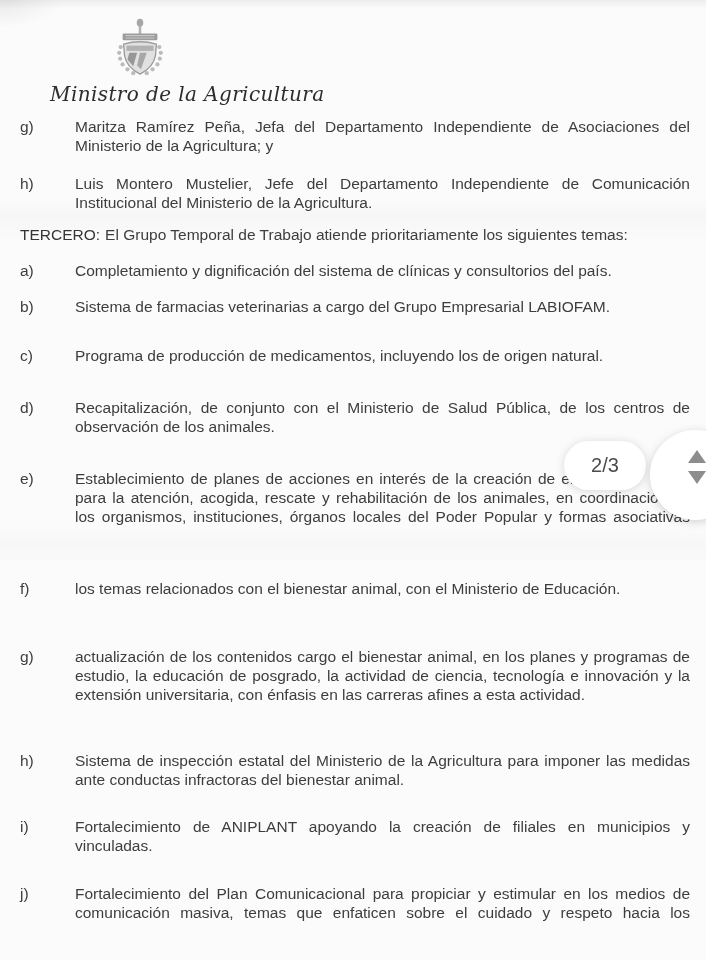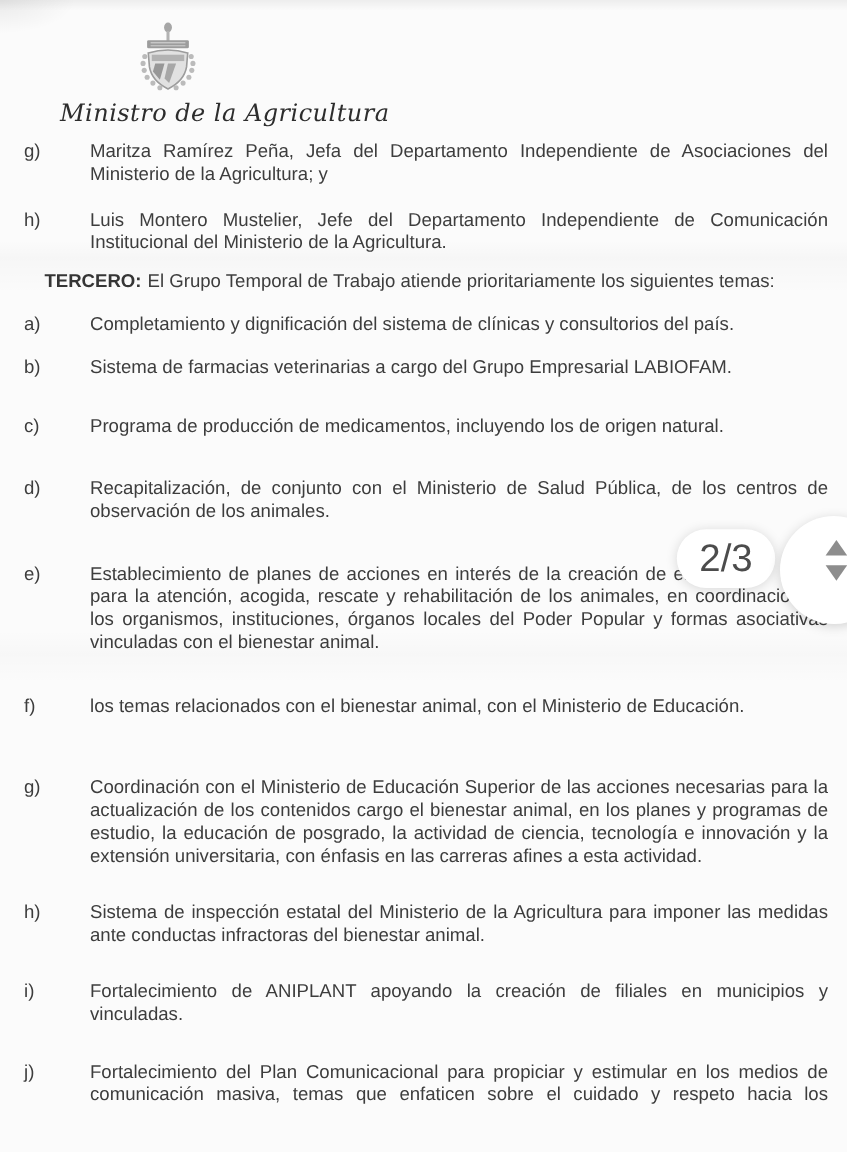--- a/index.html
+++ b/index.html
@@ -21,28 +21,28 @@
     font-family:"DejaVu Serif",serif;font-style:italic;font-weight:400;
     font-size:20px;letter-spacing:.4px;color:#2d2d2d;white-space:nowrap;
   }
   
   .row{position:absolute;left:20px;width:670px;display:flex;font-size:15.5px;}
   .lbl{width:27px;flex:none;line-height:19px;}
   .txt{width:643px;margin-left:28px;}
   .jline{height:19px;line-height:19px;overflow:hidden;text-align:justify;white-space:normal;}
   .jline:not(.last)::after{content:"";display:inline-block;width:100%;}
   .sec{line-height:19px;}
-  .sec-head{font-weight:700;color:#353535;margin-left:17px;}
+  .sec-head{font-weight:400;color:#353535;}
   .sec-text{margin-left:5px;text-align:center;}
   
   .page-pill{
     position:absolute;left:564px;top:441px;width:82px;height:49px;border-radius:25px;
     background:#ffffff;box-shadow:0 1px 10px rgba(0,0,0,.15);
     display:flex;align-items:center;justify-content:center;
-    font-size:32px;color:#4c4c4c;z-index:5;
+    font-size:20px;color:#4c4c4c;z-index:5;
   }
   .scroll-circle{
     position:absolute;left:650px;top:430px;width:90px;height:90px;border-radius:50%;
     background:#ffffff;box-shadow:0 2px 10px rgba(0,0,0,.17);z-index:6;
   }
   .arrow-up,.arrow-down{
     position:absolute;left:38px;width:0;height:0;
     border-left:9px solid transparent;border-right:9px solid transparent;
   }
   .arrow-up{top:20px;border-bottom:13px solid #8d8d8d;}
@@ -125,33 +125,31 @@
         <div class="jline">Recapitalización, de conjunto con el Ministerio de Salud Pública, de los centros de</div>
         <div class="jline last">observación de los animales.</div>
       </div>
   </div>
   <div class="row" style="top:469px">
     <span class="lbl">e)</span>
     <div class="txt">
         <div class="jline">Establecimiento de planes de acciones en interés de la creación de ent&nbsp;&nbsp;&nbsp;&nbsp;&nbsp;&nbsp;&nbsp;&nbsp;&nbsp;&nbsp;&nbsp;&nbsp;centr</div>
         <div class="jline">para la atención, acogida, rescate y rehabilitación de los animales, en coordinación co</div>
         <div class="jline">los organismos, instituciones, órganos locales del Poder Popular y formas asociativas</div>
-        <div class="jline last">vinculadas con el bienestar animal.</div>
       </div>
   </div>
   <div class="row" style="top:579px">
     <span class="lbl">f)</span>
     <div class="txt">
         <div class="jline last">los temas relacionados con el bienestar animal, con el Ministerio de Educación.</div>
       </div>
   </div>
   <div class="row" style="top:647px">
     <span class="lbl">g)</span>
     <div class="txt">
-        <div class="jline">Coordinación con el Ministerio de Educación Superior de las acciones necesarias para la</div>
         <div class="jline">actualización de los contenidos cargo el bienestar animal, en los planes y programas de</div>
         <div class="jline">estudio, la educación de posgrado, la actividad de ciencia, tecnología e innovación y la</div>
         <div class="jline last">extensión universitaria, con énfasis en las carreras afines a esta actividad.</div>
       </div>
   </div>
   <div class="row" style="top:751px">
     <span class="lbl">h)</span>
     <div class="txt">
         <div class="jline">Sistema de inspección estatal del Ministerio de la Agricultura para imponer las medidas</div>
         <div class="jline last">ante conductas infractoras del bienestar animal.</div>

